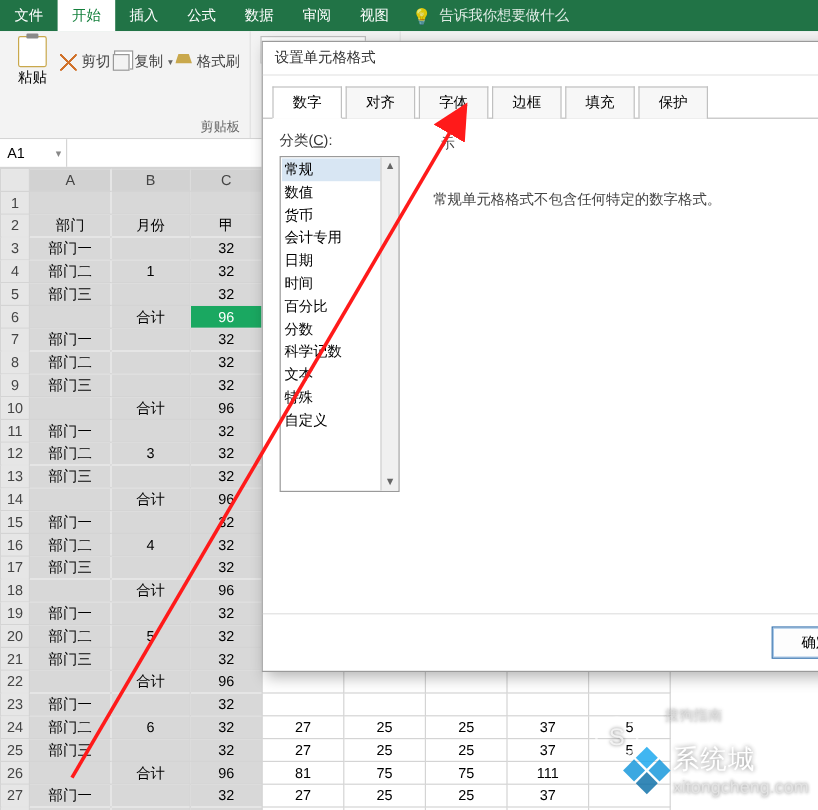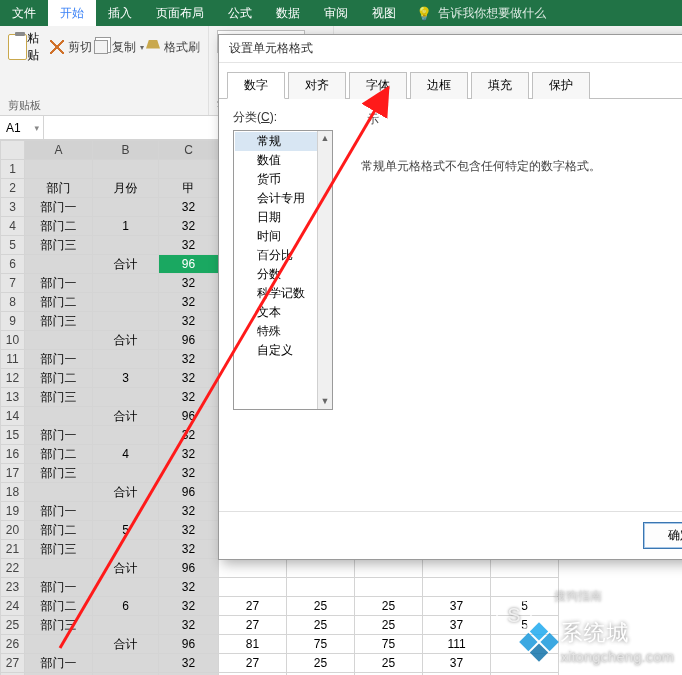--- a/index.html
+++ b/index.html
@@ -1,30 +1,30 @@
 <!DOCTYPE html>
 <html><head>
 <meta charset="utf-8">
 <style>
 * { margin: 0; padding: 0; box-sizing: border-box; font-family: "Microsoft YaHei", sans-serif; font-size: 12px; }
 body { background: #fff; width: 682px; height: 675px; overflow: hidden; position: relative; }
 
 
 .ribbon-tabs { background: #217346; height: 26px; display: flex; align-items: stretch; color: #fff; }
 .ribbon-tabs .tab { padding: 0 12px; display: flex; align-items: center; cursor: pointer; }
-.ribbon-tabs .tab.active { background: #fff; color: #3b82f6; }
+.ribbon-tabs .tab.active { background: #fff; color: #15803d; }
 .ribbon-tabs .tell-me { margin-left: 8px; display: flex; align-items: center; opacity: 0.85; }
 .ribbon-tabs .tell-me .bulb { margin-right: 6px; font-size: 13px; }
 
 
 .ribbon { background: #f3f3f3; border-bottom: 1px solid #d4d4d4; height: 90px; display: flex; }
 .ribbon-group { border-right: 1px solid #e0e0e0; padding: 4px 8px 2px 8px; display: flex; flex-direction: column; justify-content: space-between; }
-.ribbon-group .label { text-align: left; color: #666; font-size: 11px; margin-top: 2px; }
+.ribbon-group .label { text-align: right; color: #666; font-size: 11px; margin-top: 2px; }
 .clip-col { display: flex; }
-.paste-btn { display: flex; flex-direction: row; align-items: center; justify-content: center; width: 38px; cursor: pointer; }
+.paste-btn { display: flex; flex-direction: column; align-items: center; justify-content: center; width: 38px; cursor: pointer; }
 .paste-btn .icon { width: 24px; height: 26px; background: #fff; border: 1px solid #c9a84c; border-radius: 2px; position: relative; }
 .paste-btn .icon::before { content: ""; position: absolute; top: -3px; left: 6px; width: 10px; height: 4px; background: #8a8a8a; border-radius: 1px; }
 .clip-side { display: flex; flex-direction: row; justify-content: center; gap: 2px; margin-left: 4px; }
 .clip-side .row { display: flex; align-items: center; gap: 4px; cursor: pointer; color: #444; white-space: nowrap; }
 .clip-side .row .ic { width: 14px; height: 14px; display: inline-block; }
 .ic-cut { background: linear-gradient(45deg, transparent 45%, #d0712a 45%, #d0712a 55%, transparent 55%), linear-gradient(-45deg, transparent 45%, #d0712a 45%, #d0712a 55%, transparent 55%); }
 .ic-copy { border: 1px solid #999; box-shadow: 2px -2px 0 #fff, 2px -2px 0 1px #999; width: 10px; height: 12px; }
 .ic-brush { background: #c9a84c; clip-path: polygon(20% 0, 80% 0, 100% 60%, 0 60%); }
 
 .font-top { display: flex; align-items: center; gap: 4px; }
@@ -33,21 +33,21 @@
 .font-bottom { display: flex; align-items: center; gap: 2px; margin-top: 4px; }
 .fmt-btn { width: 22px; height: 22px; display: flex; align-items: center; justify-content: center; border: 1px solid transparent; cursor: pointer; color: #444; }
 .fmt-b { font-weight: bold; }
 .fmt-i { font-style: italic; font-family: serif; }
 .fmt-u { text-decoration: underline; }
 .sep { width: 1px; height: 18px; background: #d0d0d0; margin: 0 2px; }
 .border-btn::after { content: "▾"; font-size: 8px; margin-left: 2px; color: #666; }
 
 
 .namebar { height: 24px; border-bottom: 1px solid #d4d4d4; display: flex; align-items: center; background: #fff; }
-.name-box { width: 44px; border-right: 1px solid #d4d4d4; padding: 0 6px; height: 100%; display: flex; align-items: center; position: relative; }
+.name-box { width: 56px; border-right: 1px solid #d4d4d4; padding: 0 6px; height: 100%; display: flex; align-items: center; position: relative; }
 .name-box::after { content: "▾"; position: absolute; right: 4px; color: #888; font-size: 9px; }
 
 
 .sheet { position: absolute; top: 140px; left: 0; right: 0; bottom: 0; background: #fff; }
 .grid { border-collapse: collapse; table-layout: fixed; }
 .grid th, .grid td { border: 1px solid #d4d4d4; height: 19px; text-align: center; font-size: 12px; overflow: hidden; }
 .grid th { background: #e6e6e6; font-weight: normal; color: #444; }
 .grid th.sel, .grid td.selhdr { background: #d2d2d2; }
 .grid .rowhdr { width: 24px; background: #e6e6e6; color: #444; }
 .grid .corner { background: #e6e6e6; width: 24px; }
@@ -60,21 +60,21 @@
 
 .dialog { position: absolute; left: 218px; top: 34px; width: 514px; height: 526px; background: #fff; border: 1px solid #9a9a9a; box-shadow: 4px 4px 12px rgba(0,0,0,0.3); display: flex; flex-direction: column; }
 .dlg-title { height: 28px; display: flex; align-items: center; padding: 0 10px; border-bottom: 1px solid #e4e4e4; color: #333; }
 .dlg-tabs { display: flex; border-bottom: 1px solid #c0c0c0; padding: 8px 25px 0 8px; gap: 4px; }
 .dlg-tab { padding: 4px 16px; border: 1px solid #c0c0c0; border-bottom: none; margin-right: -1px; background: #f7f7f7; cursor: pointer; position: relative; top: 1px; }
 .dlg-tab.active { background: #fff; border-bottom: 1px solid #fff; }
 .dlg-body { flex: 1; padding: 10px 14px; display: flex; gap: 28px; }
 .cat-label { margin-bottom: 4px; color: #333; }
 .cat-label u { text-decoration: underline; }
 .cat-list { border: 1px solid #9a9a9a; width: 100px; height: 280px; overflow: hidden; background: #fff; padding: 1px; position: relative; }
-.cat-list .item { padding: 1px 22px; cursor: pointer; }
+.cat-list .item { padding: 1px 2px; cursor: pointer; }
 .cat-list .item.sel { background: #d8e6f3; }
 .cat-scroll { position: absolute; right: 0; top: 0; bottom: 0; width: 15px; background: #f0f0f0; border-left: 1px solid #d0d0d0; }
 .cat-scroll .arr { height: 15px; text-align: center; color: #666; font-size: 9px; line-height: 15px; cursor: pointer; }
 .sample-area { flex: 1; }
 .sample-lbl { margin: 2px 0 30px 6px; color: #444; }
 .sample-desc { color: #444; }
 .dlg-buttons { border-top: 1px solid #e0e0e0; padding: 10px 14px; display: flex; justify-content: flex-end; gap: 10px; }
 .dlg-btn { border: 1px solid #9a9a9a; background: #fdfdfd; padding: 4px 24px; cursor: pointer; }
 .dlg-btn.primary { border: 1px solid #3a76b1; box-shadow: inset 0 0 0 1px #a7c7e7; }
 
@@ -91,21 +91,20 @@
 .wm-circle { position: absolute; right: 150px; bottom: 42px; width: 36px; height: 36px; border: 2px solid rgba(255,255,255,0.7); border-radius: 50%; display:flex; align-items:center; justify-content:center; color: rgba(255,255,255,0.75); font-size: 20px; pointer-events:none; text-shadow:0 0 3px rgba(0,0,0,0.5);}
 .wm-hint { position:absolute; right:80px; bottom:70px; color:rgba(230,230,230,0.5); font-size:12px; pointer-events:none; text-shadow:0 0 3px rgba(0,0,0,0.4);}
 </style>
 </head>
 <body>
 
 <div class="ribbon-tabs" id="ribbon-tabs">
     <div class="tab">文件</div>
     <div class="tab active">开始</div>
     <div class="tab">插入</div>
-    <div class="tab">页面布局</div>
     <div class="tab">公式</div>
     <div class="tab">数据</div>
     <div class="tab">审阅</div>
     <div class="tab">视图</div>
     <div class="tell-me">
       <span class="bulb">💡</span>
       <span>告诉我你想要做什么</span>
     </div>
   </div>
 

